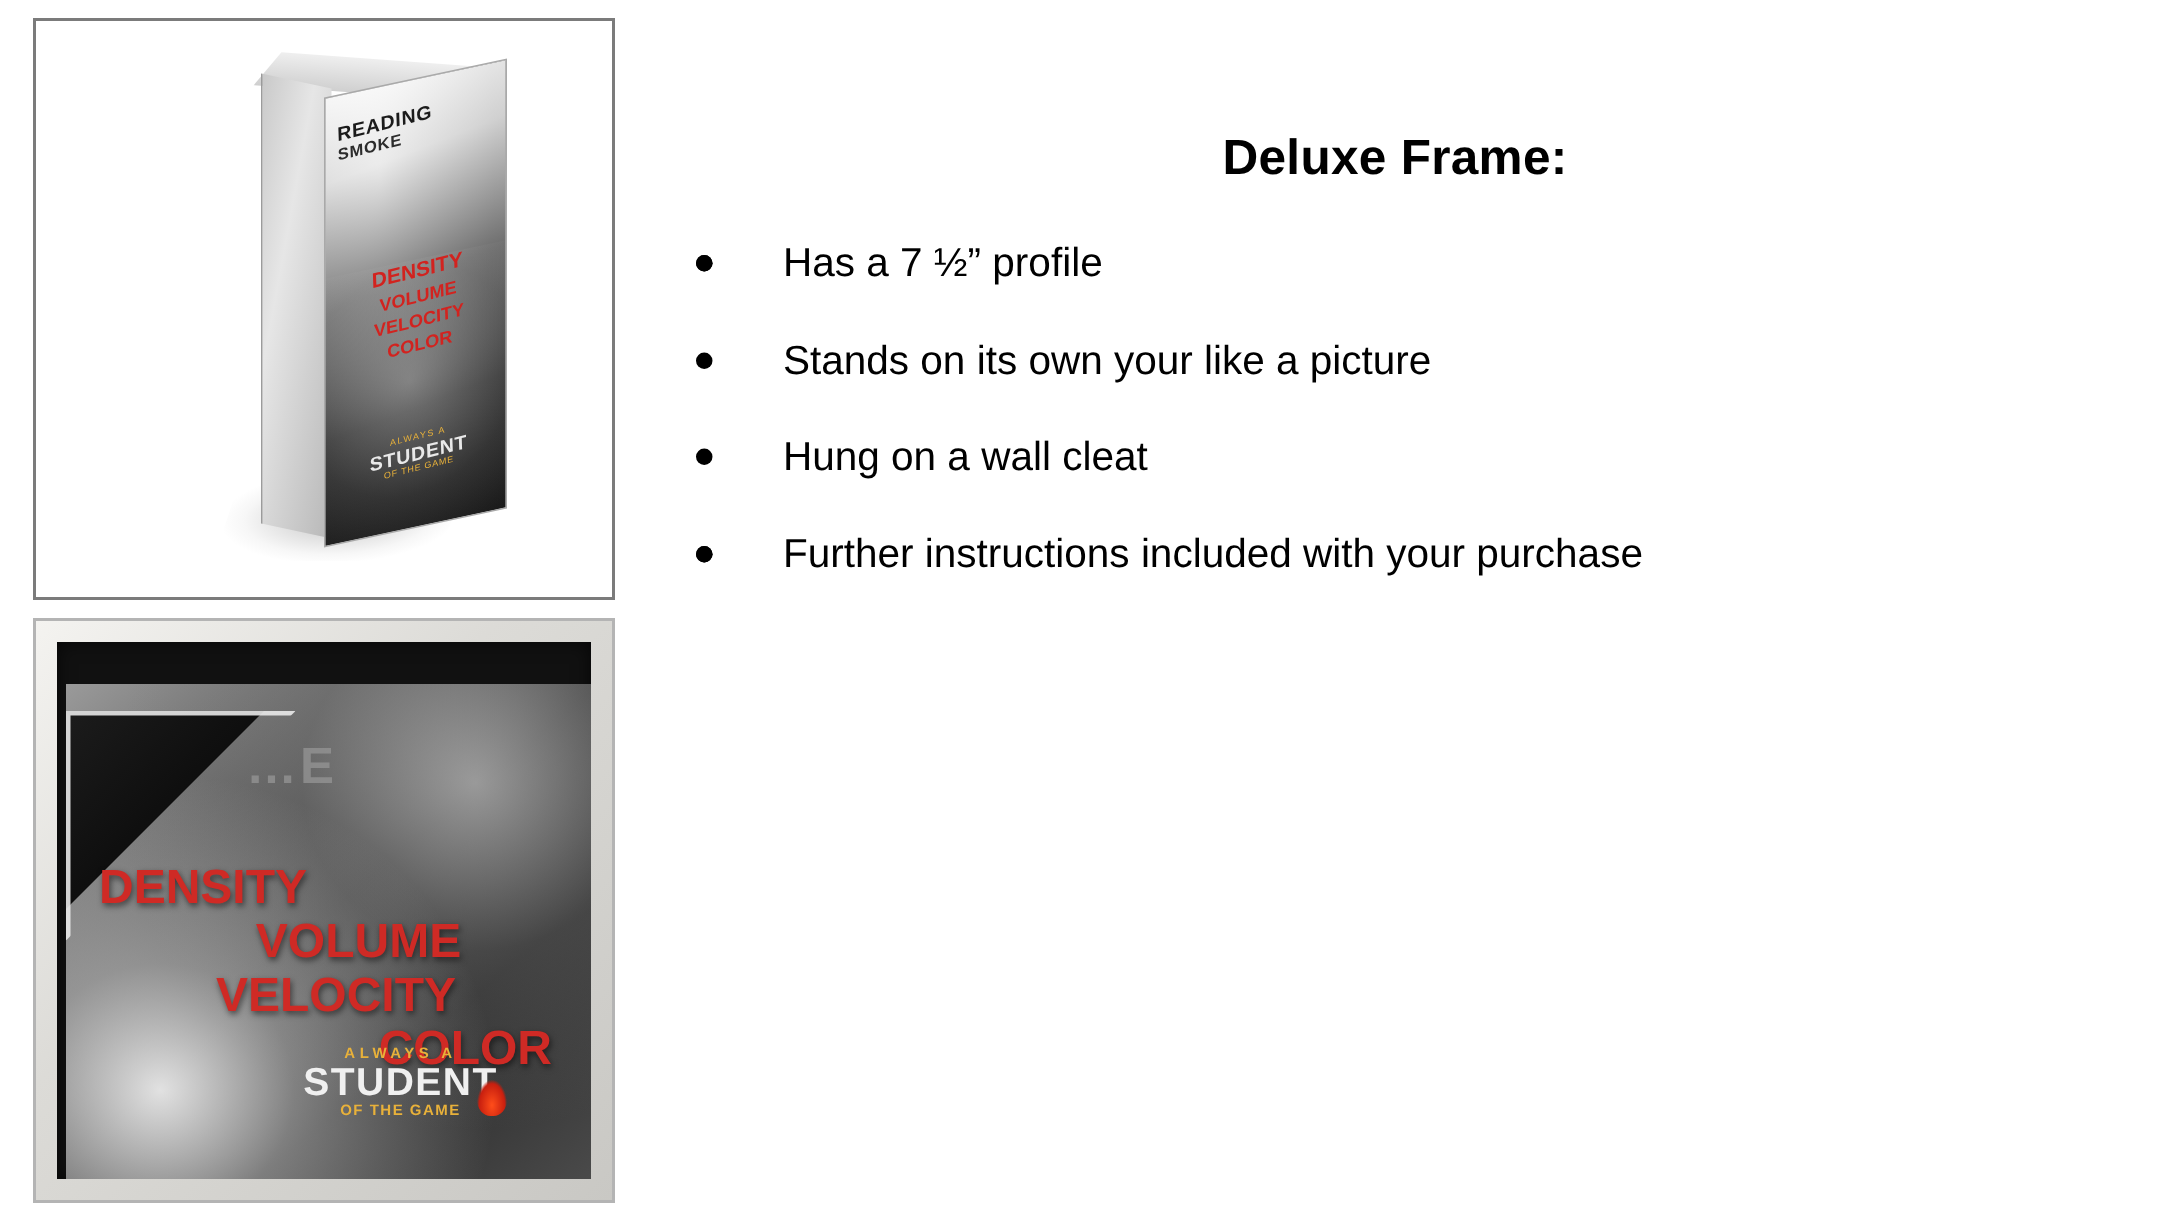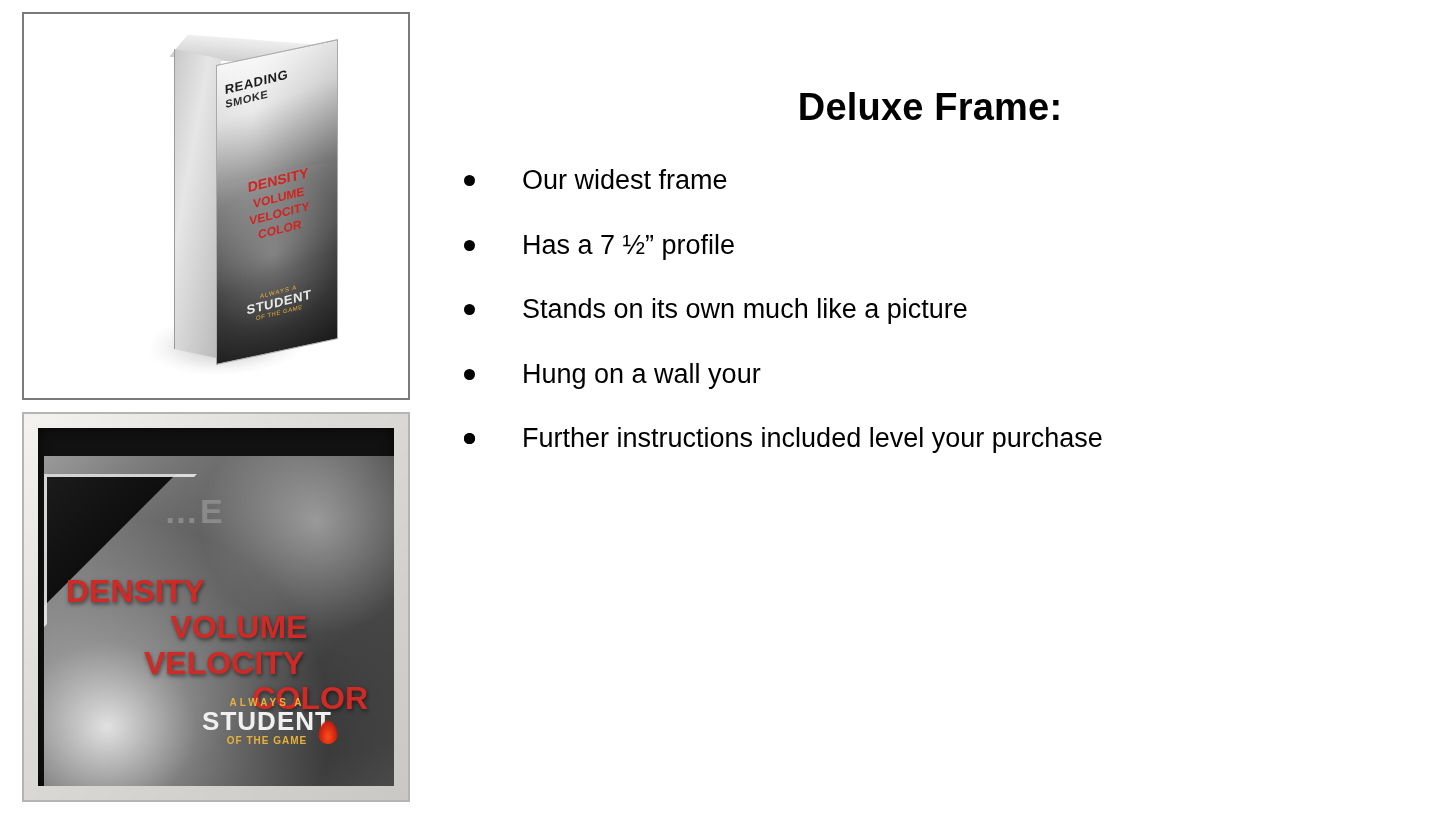--- a/index.html
+++ b/index.html
@@ -244,21 +244,21 @@
 
   
   .text-col {
     position: absolute;
     left: 450px;
     top: 86px;
     width: 960px;
   }
   .heading {
     text-align: center;
-    font-size: 38px;
+    font-size: 33px;
     font-weight: bold;
     color: #000000;
     margin: 0 0 34px 0;
     letter-spacing: 0.2px;
   }
   .bullets {
     list-style: none;
     margin: 0;
     padding: 0;
   }
@@ -337,37 +337,36 @@
       </div>
     </div>
 
   </div>
 
   <div class="text-col">
     <h1 class="heading">Deluxe Frame:</h1>
     <ul class="bullets">
       <li>
         <span class="dot"></span>
-        <span>Our widest frame</span>
       </li>
       <li>
         <span class="dot"></span>
         <span>Has a 7 ½” profile</span>
       </li>
       <li>
         <span class="dot"></span>
-        <span> Stands on its own much like a picture</span>
-      </li>
-      <li>
-        <span class="dot"></span>
-        <span>Hung on a wall your</span>
-      </li>
-      <li>
-        <span class="dot"></span>
-      </li>
-      <li>
-        <span class="dot"></span>
-        <span>Further instructions included level your purchase</span>
+        <span> Stands on its own your like a picture</span>
+      </li>
+      <li>
+        <span class="dot"></span>
+        <span>Hung on a wall cleat</span>
+      </li>
+      <li>
+        <span class="dot"></span>
+      </li>
+      <li>
+        <span class="dot"></span>
+        <span>Further instructions included with your purchase</span>
       </li>
     </ul>
   </div>
 
 </div>
 
 </body></html>

